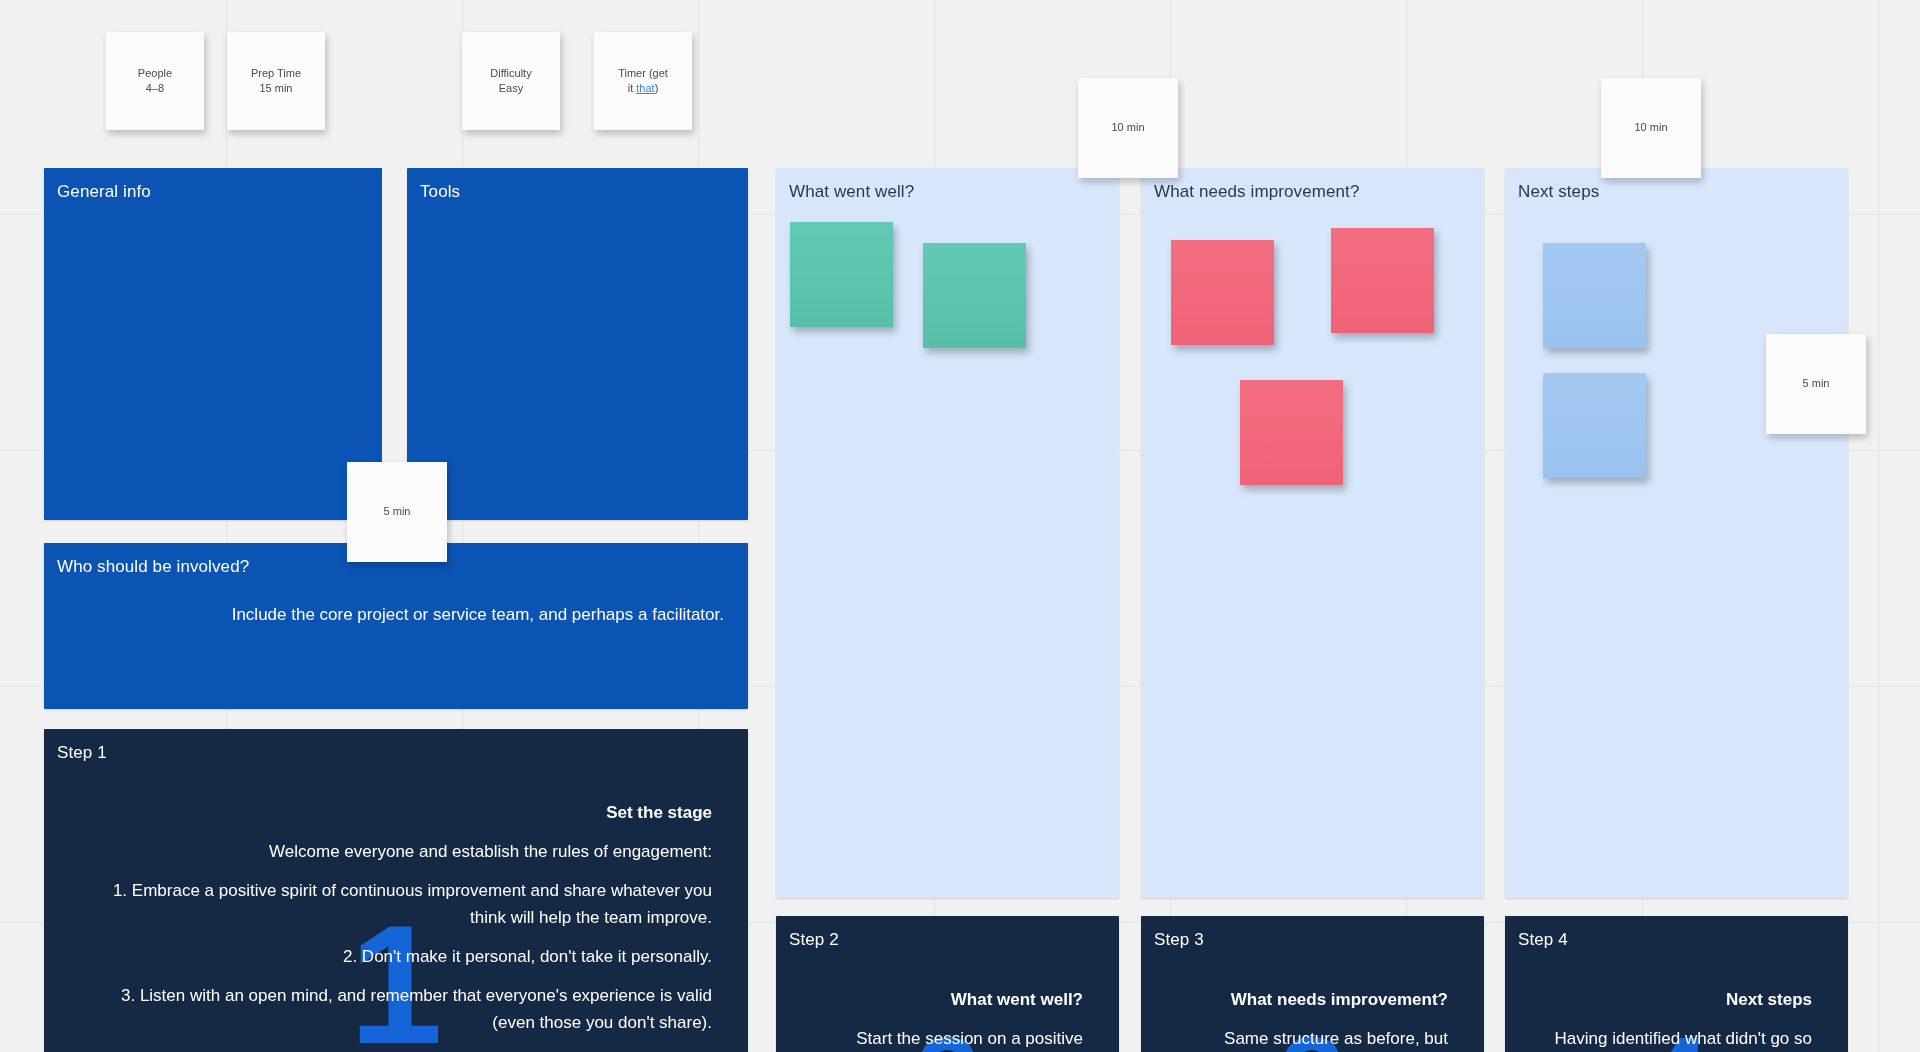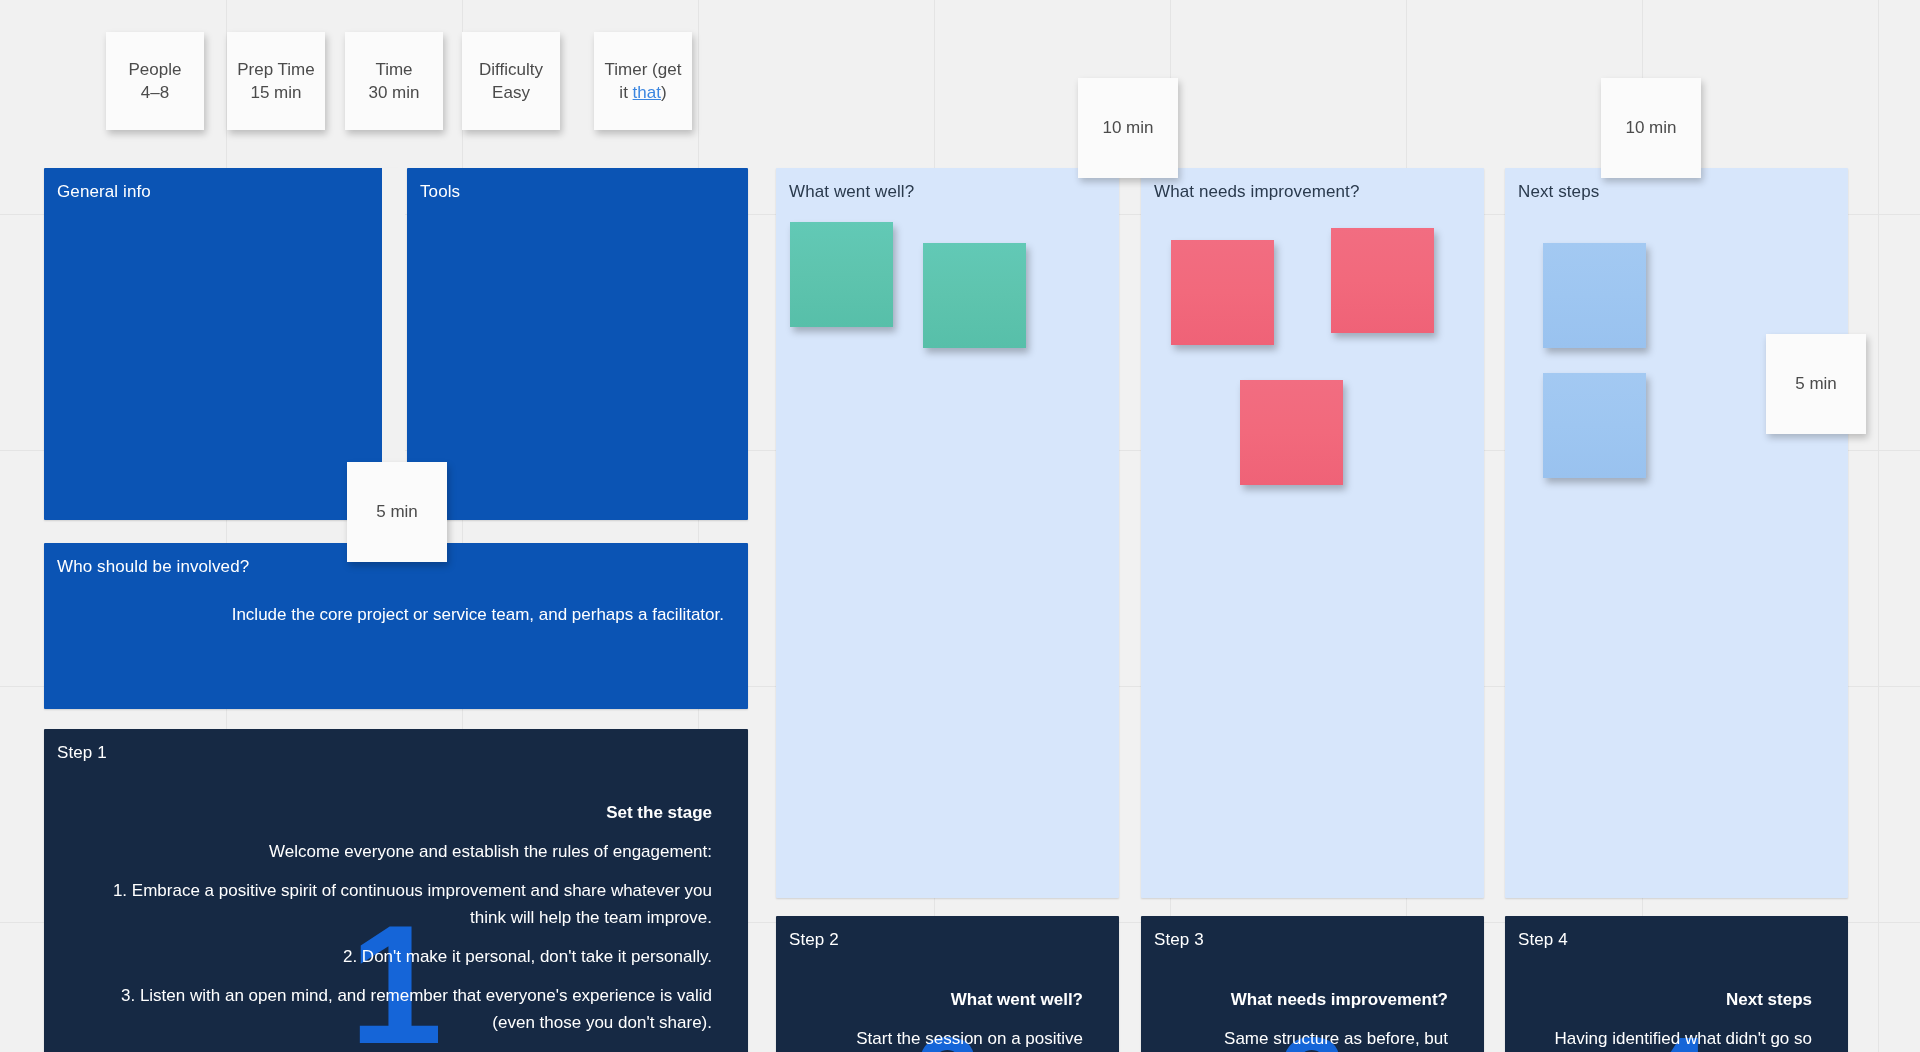--- a/index.html
+++ b/index.html
@@ -70,21 +70,21 @@
   
   .card {
     position: absolute;
     background: #fbfbfb;
     box-shadow: 2px 4px 7px rgba(0,0,0,.22);
     display: flex;
     align-items: center;
     justify-content: center;
     text-align: center;
     color: #4b4b4b;
-    font-size: 17px;
+    font-size: 11px;
     line-height: 1.38;
     padding: 4px;
     z-index: 40;
   }
   .card a {
     color: #3b86e0;
     text-decoration: underline;
   }
 
   
@@ -124,26 +124,20 @@
     </div>
   </div>
 
   <div class="card" style="left:227px; top:32px; width:98px; height:98px;">
     <div>
       <div>Prep Time</div>
       <div>15 min</div>
     </div>
   </div>
 
-  <div class="card" style="left:345px; top:32px; width:98px; height:98px;">
-    <div>
-      <div>Time</div>
-      <div>30 min</div>
-    </div>
-  </div>
 
   <div class="card" style="left:462px; top:32px; width:98px; height:98px;">
     <div>
       <div>Difficulty</div>
       <div>Easy</div>
     </div>
   </div>
 
   <div class="card" style="left:594px; top:32px; width:98px; height:98px;">
     <div>

